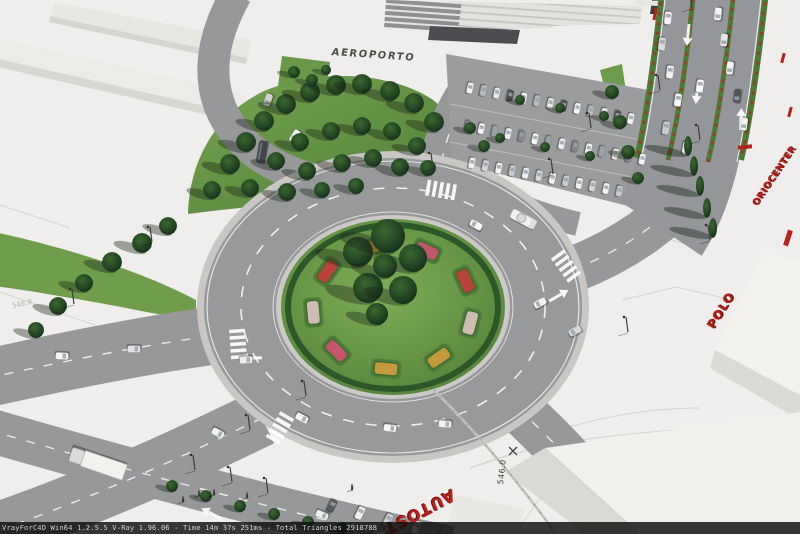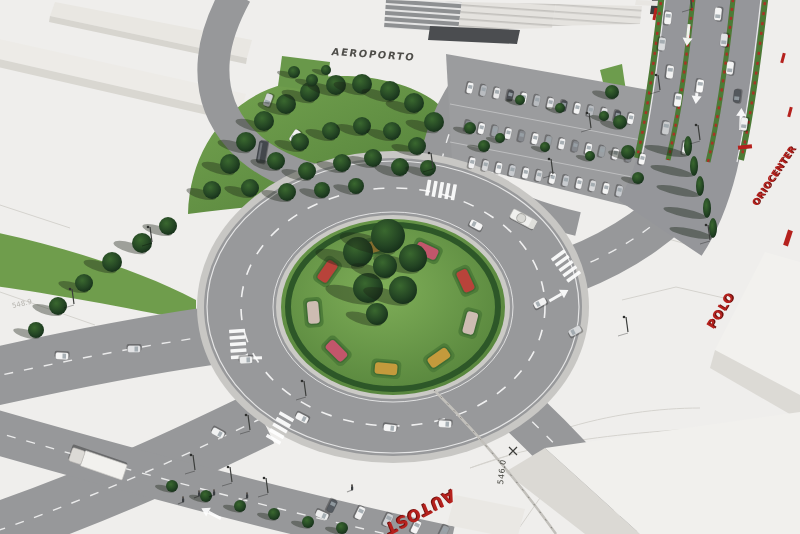--- a/index.html
+++ b/index.html
@@ -820,13 +820,16 @@
       </g>
 </svg>
 
   <div class="lbl" id="terminal-sign">AEROPORTO</div>
   <div class="lbl red" id="lbl-oriocenter">ORIOCENTER</div>
   <div class="lbl red" id="lbl-polo">POLO</div>
   <div class="lbl red" id="lbl-autostrada">AUTOST</div>
   <div class="lbl" id="surv-546">546.0</div>
   <div class="lbl" id="surv-548">548.9</div>
 
+  <div class="statusbar">
+    <span>VrayForC4D Win64 1.2.5.5 V-Ray 1.96.06 - Time 14m 37s 251ms - Total Triangles 2918708</span>
+  </div>
 </div>
 
 </body></html>

